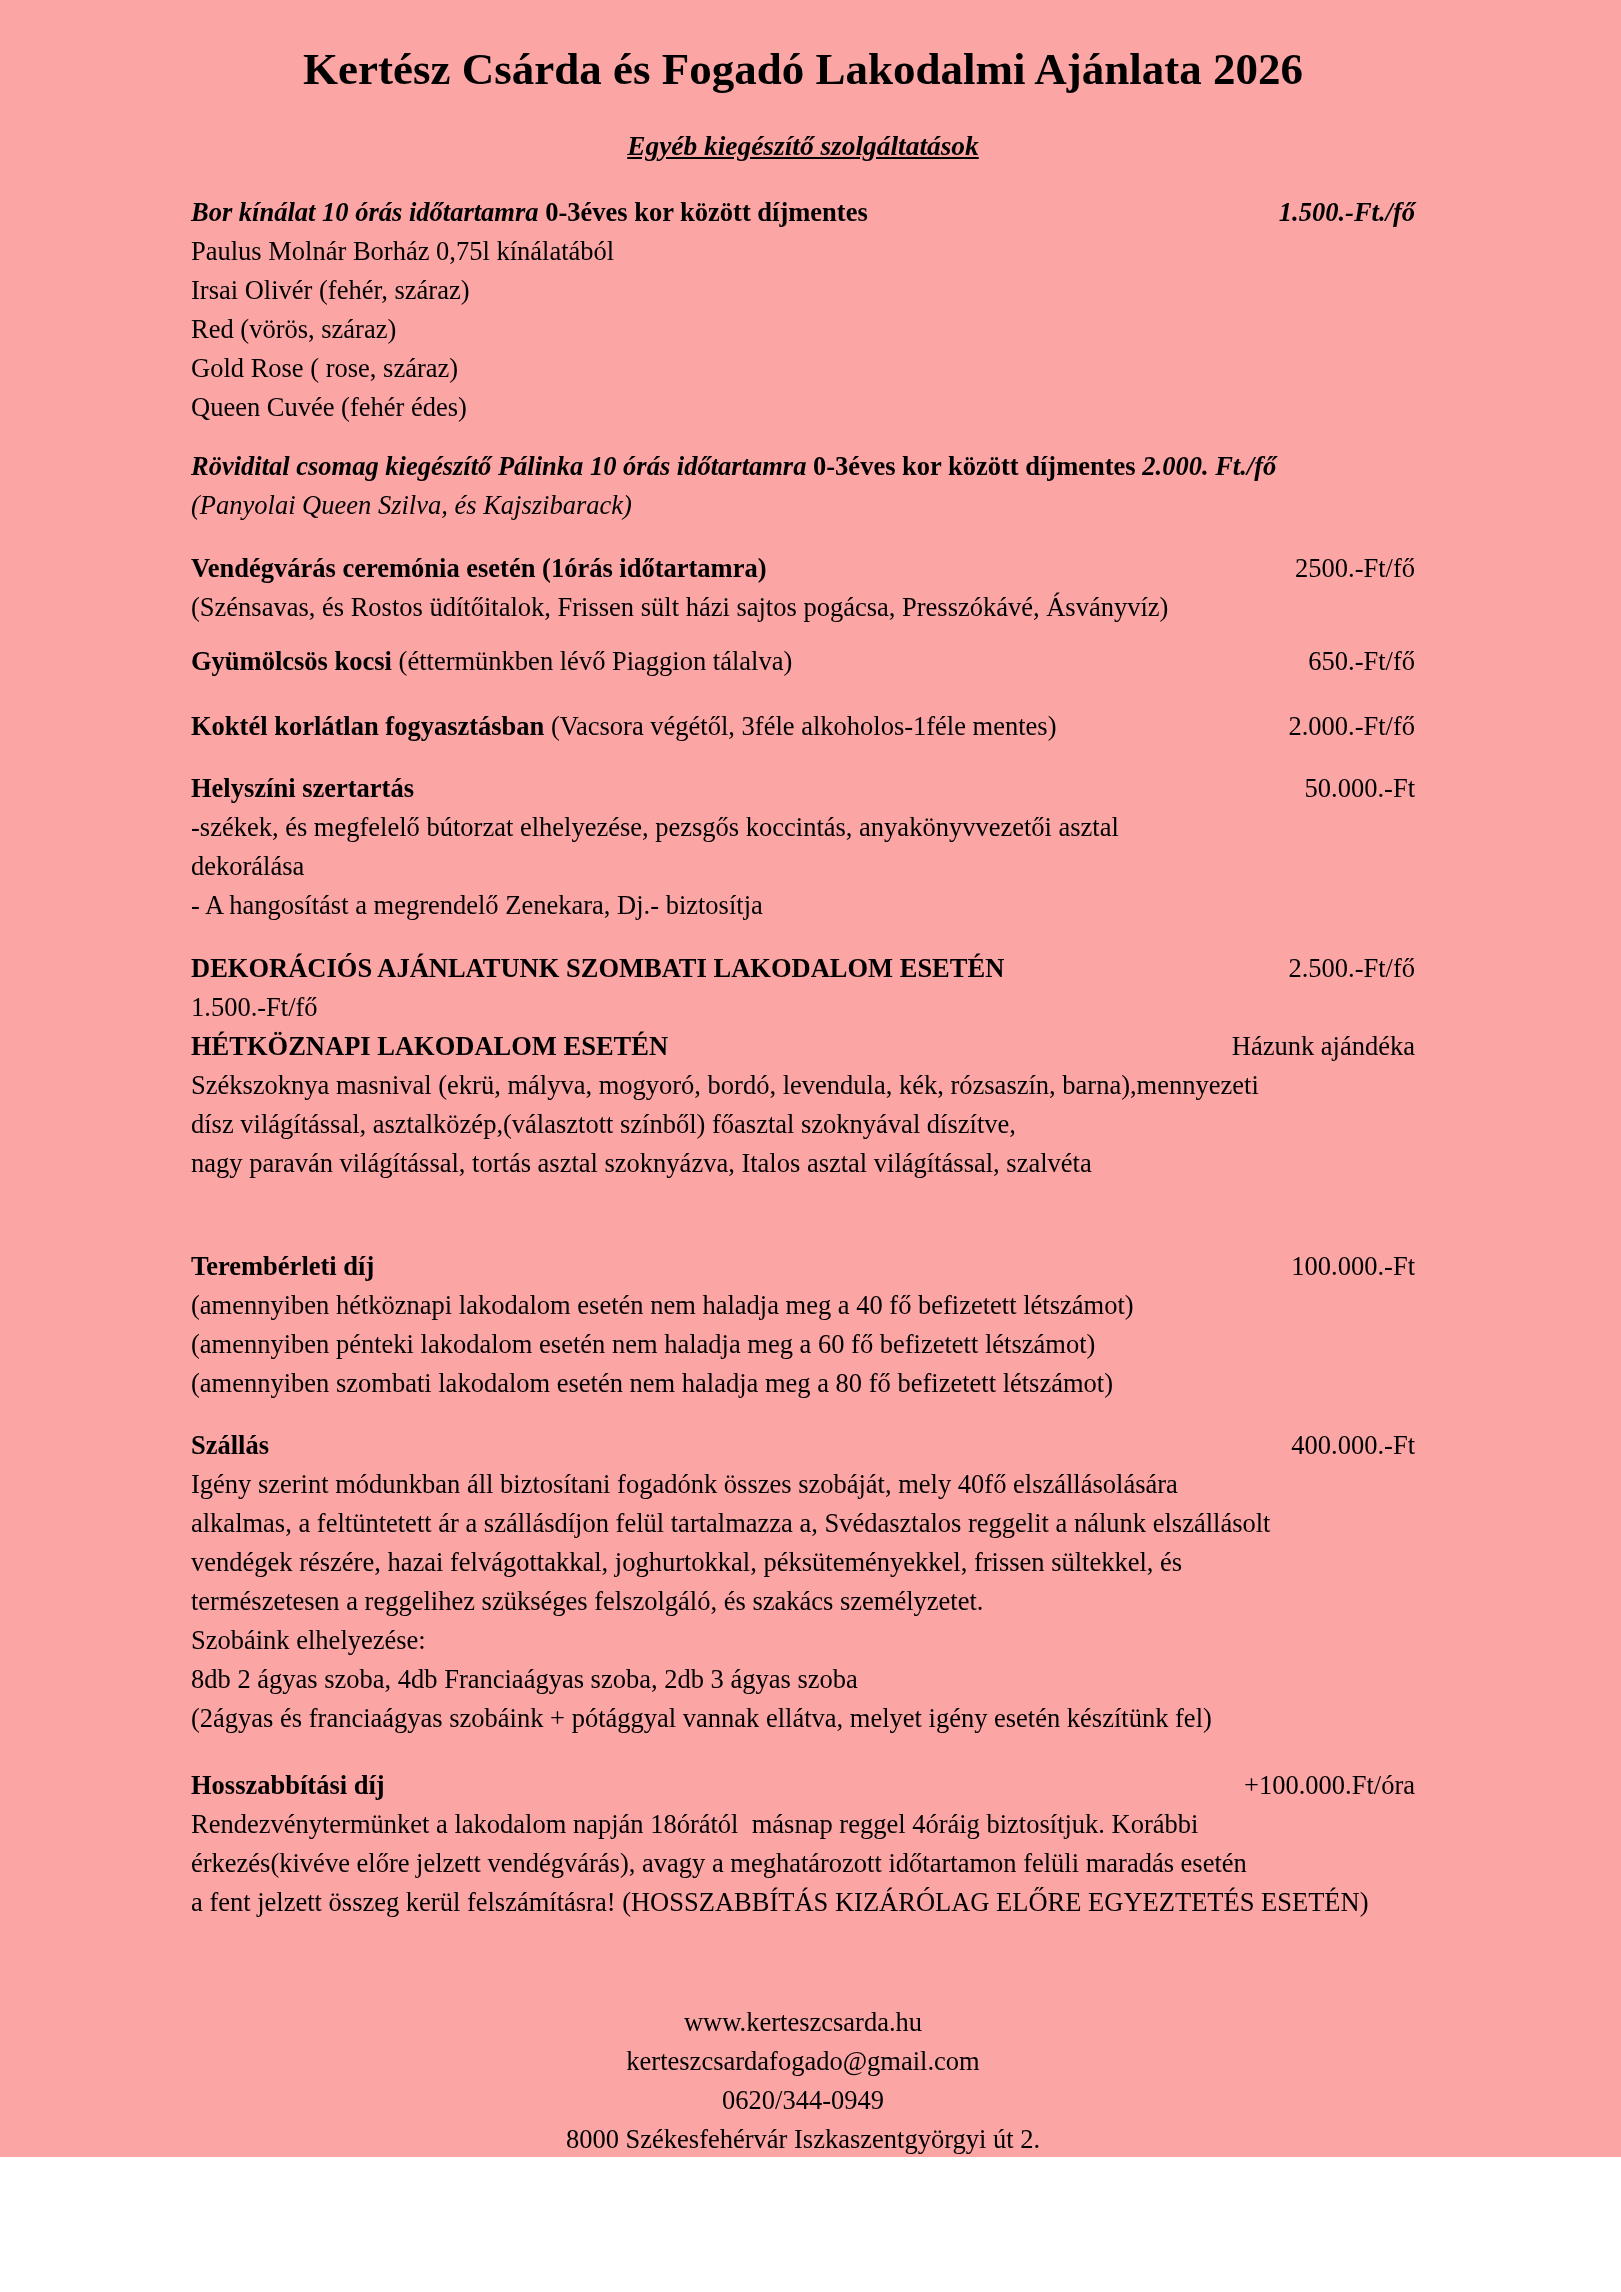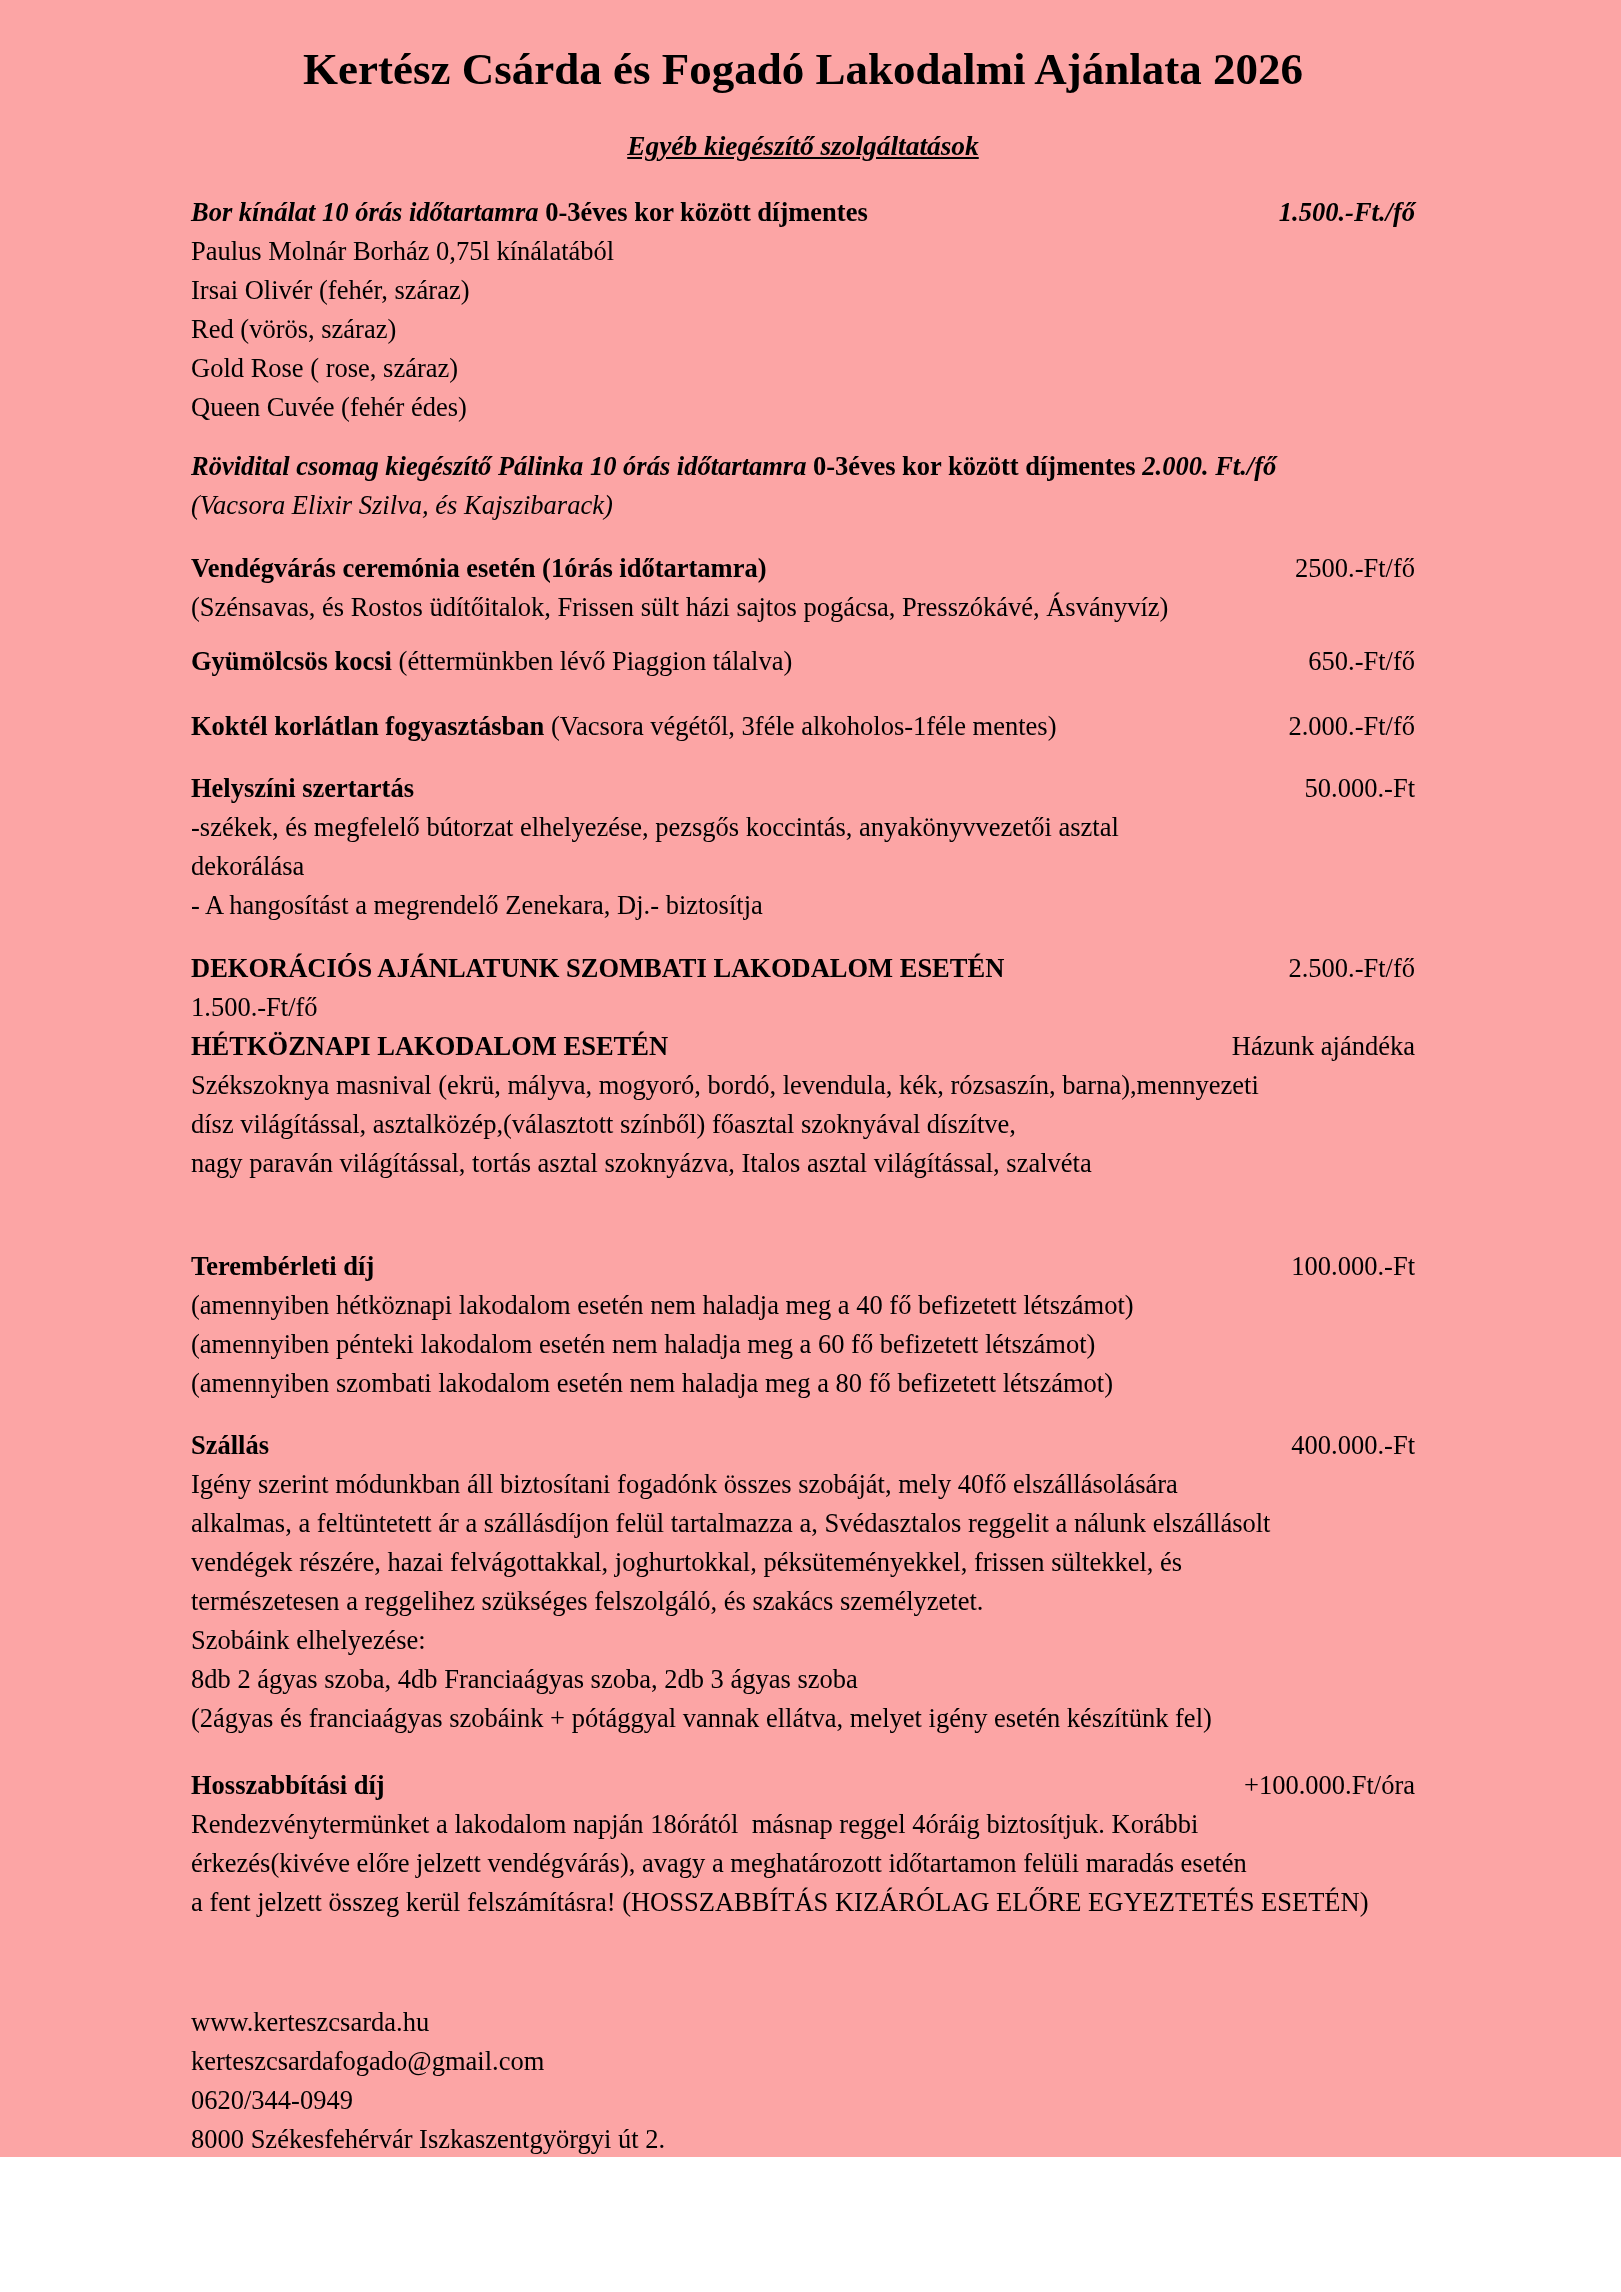--- a/index.html
+++ b/index.html
@@ -55,21 +55,21 @@
   .mt-rov  { margin-top: 19.6px; }
   .mt-vend { margin-top: 24.5px; }
   .mt-gyum { margin-top: 14.7px; }
   .mt-kokt { margin-top: 26.5px; }
   .mt-hely { margin-top: 22.5px; }
   .mt-deko { margin-top: 24.5px; }
   .mt-terem { margin-top: 64px; }
   .mt-szal { margin-top: 22.5px; }
   .mt-hossz { margin-top: 28px; }
   .footer { margin-top: 81px; text-align: center; }
-  .footer .line { text-align: left; }
+  .footer .line { text-align: center; }
 </style>
 </head>
 <body>
 
 <div class="page">
   <div class="content">
 
     <h1 class="title">Kertész Csárda és Fogadó Lakodalmi Ajánlata 2026</h1>
     <div class="subtitle">Egyéb kiegészítő szolgáltatások</div>
 
@@ -77,21 +77,21 @@
       <span class="left"><span class="bi">Bor kínálat 10 órás időtartamra</span><span class="b"> 0-3éves kor között díjmentes</span></span>
       <span class="price bi">1.500.-Ft./fő</span>
     </div>
     <div class="line">Paulus Molnár Borház 0,75l kínálatából</div>
     <div class="line">Irsai Olivér (fehér, száraz)</div>
     <div class="line">Red (vörös, száraz)</div>
     <div class="line">Gold Rose ( rose, száraz)</div>
     <div class="line">Queen Cuvée (fehér édes)</div>
 
     <div class="line mt-rov"><span class="bi">Rövidital csomag kiegészítő Pálinka 10 órás időtartamra</span><span class="b"> 0-3éves kor között díjmentes </span><span class="bi">2.000. Ft./fő</span></div>
-    <div class="line i">(Vacsora Elixir Szilva, és Kajszibarack)</div>
+    <div class="line i">(Panyolai Queen Szilva, és Kajszibarack)</div>
 
     <div class="row mt-vend">
       <span class="b">Vendégvárás ceremónia esetén (1órás időtartamra)</span>
       <span class="price">2500.-Ft/fő</span>
     </div>
     <div class="line">(Szénsavas, és Rostos üdítőitalok, Frissen sült házi sajtos pogácsa, Presszókávé, Ásványvíz)</div>
 
     <div class="row mt-gyum">
       <span class="left"><span class="b">Gyümölcsös kocsi</span><span> (éttermünkben lévő Piaggion tálalva)</span></span>
       <span class="price">650.-Ft/fő</span>

